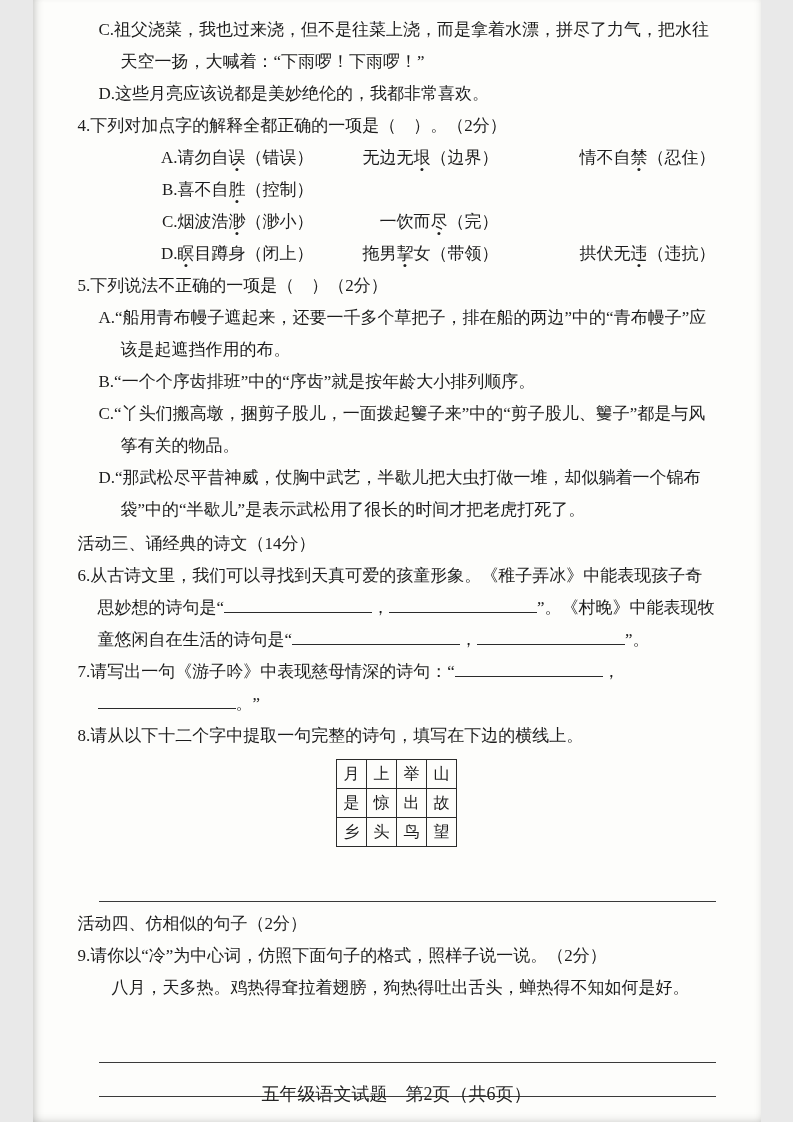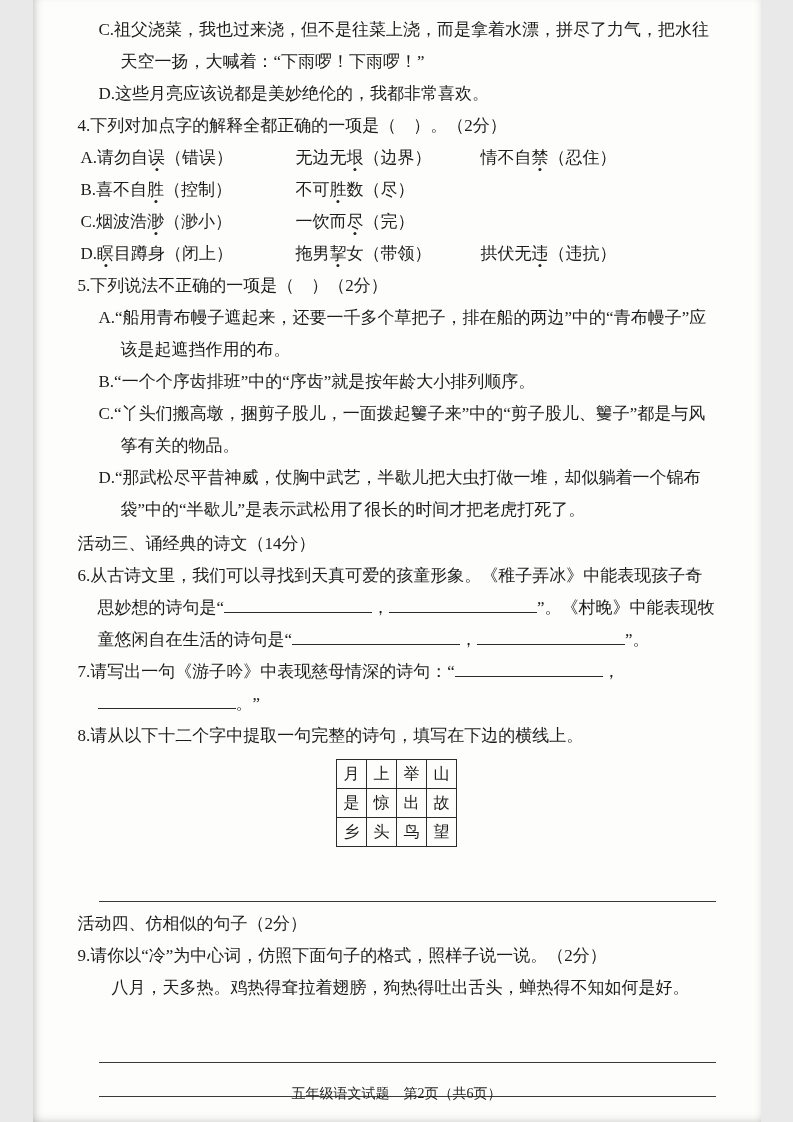--- a/index.html
+++ b/index.html
@@ -7,61 +7,60 @@
     width:728px;height:1122px;margin:0 auto;background:#fdfdfb;
     box-sizing:border-box;padding:14px 45px 0 45px;position:relative;overflow:hidden;
     font-family:"Liberation Serif","DejaVu Serif",serif;
     font-size:17px;line-height:32px;color:#1c1c1c;
     box-shadow:inset 8px 0 10px -7px rgba(0,0,0,.25), inset -5px 0 8px -6px rgba(0,0,0,.12), inset 0 -8px 10px -7px rgba(0,0,0,.15);
   }
   p{margin:0;}
   .opt{margin-left:21px;padding-left:22px;text-indent:-22px;}
   .q-wrap{padding-left:20px;text-indent:-20px;}
   .section-header{font-weight:normal;margin-top:2px;}
-  .q4-row{display:grid;grid-template-columns:215px 185px auto;margin-left:3px;}
+  .q4-row{display:grid;grid-template-columns:215px 185px auto;margin-left:21px;text-align:right;}
   .q4-row span{white-space:nowrap;}
   .emdot{position:relative;}
   .emdot::after{
     content:"";position:absolute;left:50%;bottom:-4px;transform:translateX(-50%);
     width:3.2px;height:3.2px;background:#222;border-radius:50%;
   }
   .blank{display:inline-block;border-bottom:1px solid #2a2a2a;height:15px;vertical-align:baseline;}
   .w150{width:148px;}
   .w165{width:168px;}
   .w140{width:138px;}
   .char-table{border-collapse:collapse;margin:7px auto 8px auto;}
   .char-table td{
     border:1px solid #2b2b2b;width:29px;height:28px;text-align:center;
     font-size:16px;line-height:28px;padding:0;
   }
   .answer-line{margin-left:21px;border-bottom:1px solid #3a3a3a;}
   .line-q8{height:32px;margin-top:22px;margin-bottom:6px;}
   .line-q9a{height:32px;margin-top:26px;}
   .line-q9b{height:33px;}
-  .footer{position:absolute;left:0;bottom:12px;width:100%;text-align:center;font-size:14px;color:#242424;}
+  .footer{position:absolute;left:0;bottom:12px;width:100%;text-align:center;font-size:18px;color:#242424;}
 </style>
 </head>
 <body>
 
 <div class="page">
 
   <p class="opt">C.祖父浇菜，我也过来浇，但不是往菜上浇，而是拿着水漂，拼尽了力气，把水往天空一扬，大喊着：“下雨啰！下雨啰！”</p>
   <p class="opt">D.这些月亮应该说都是美妙绝伦的，我都非常喜欢。</p>
 
   <p>4.下列对加点字的解释全都正确的一项是（　）。（2分）</p>
 
   <div class="q4-row">
     <span><span>A.</span><span>请勿自</span><span class="emdot">误</span><span>（错误）</span></span>
     <span><span>无边无</span><span class="emdot">垠</span><span>（边界）</span></span>
     <span><span>情不自</span><span class="emdot">禁</span><span>（忍住）</span></span>
   </div>
 
   <div class="q4-row">
     <span><span>B.</span><span>喜不自</span><span class="emdot">胜</span><span>（控制）</span></span>
-    <span><span>不可</span><span class="emdot">胜</span><span>数（尽）</span></span>
   </div>
 
   <div class="q4-row">
     <span><span>C.</span><span>烟波浩</span><span class="emdot">渺</span><span>（渺小）</span></span>
     <span><span>一饮而</span><span class="emdot">尽</span><span>（完）</span></span>
   </div>
 
   <div class="q4-row">
     <span><span>D.</span><span></span><span class="emdot">瞑</span><span>目蹲身（闭上）</span></span>
     <span><span>拖男</span><span class="emdot">挈</span><span>女（带领）</span></span>

